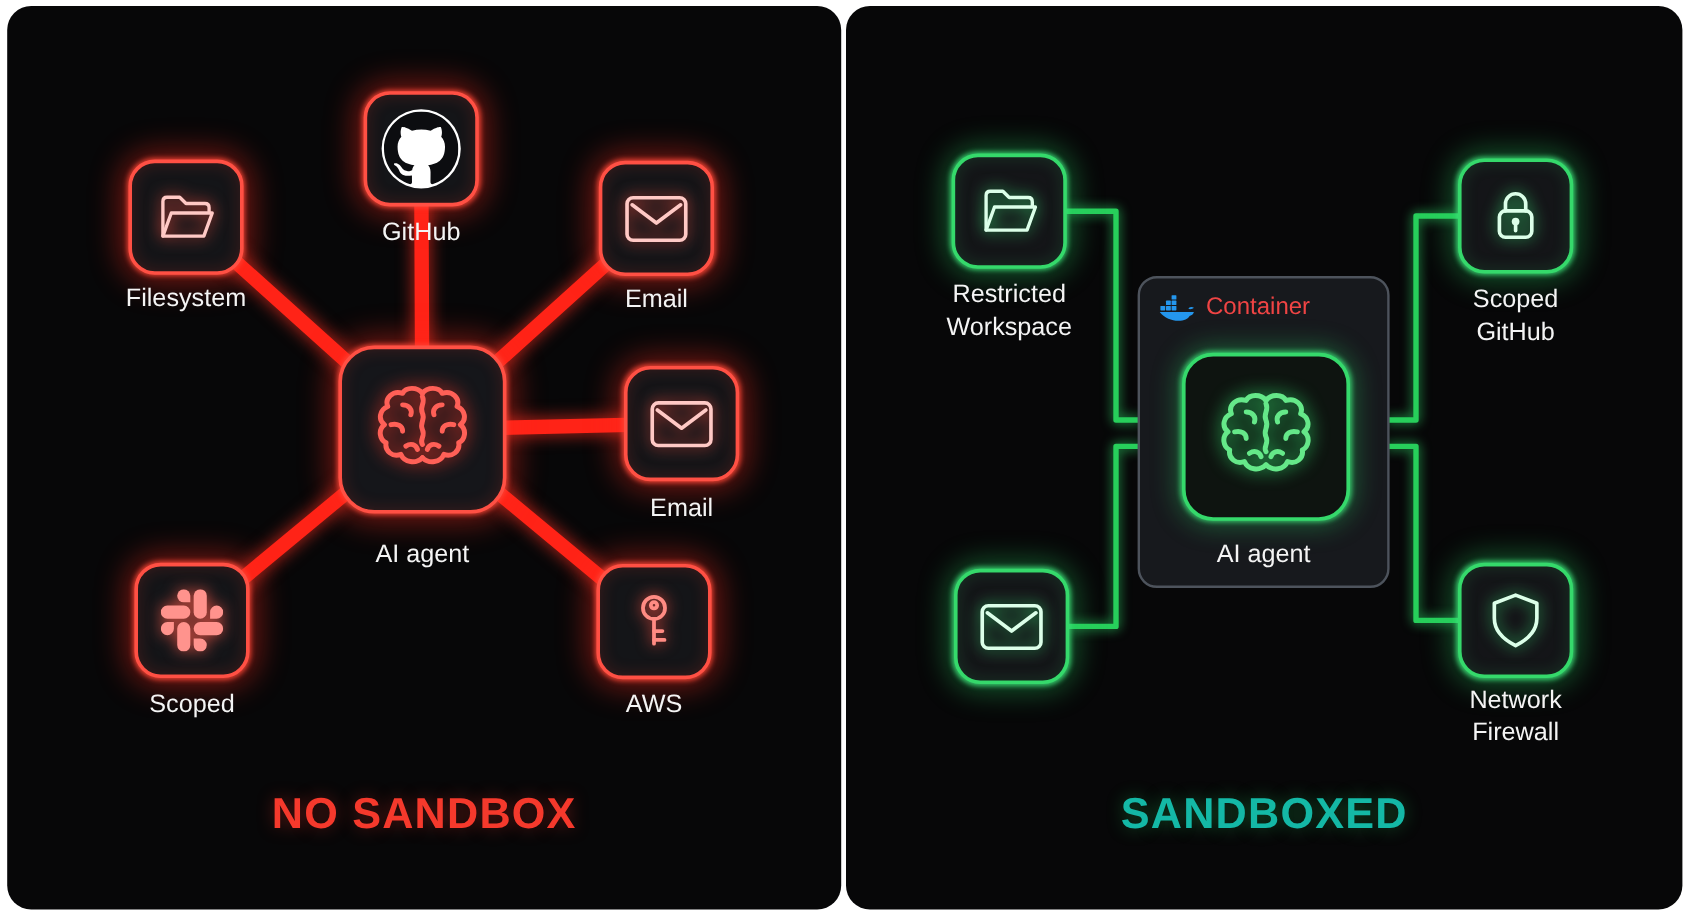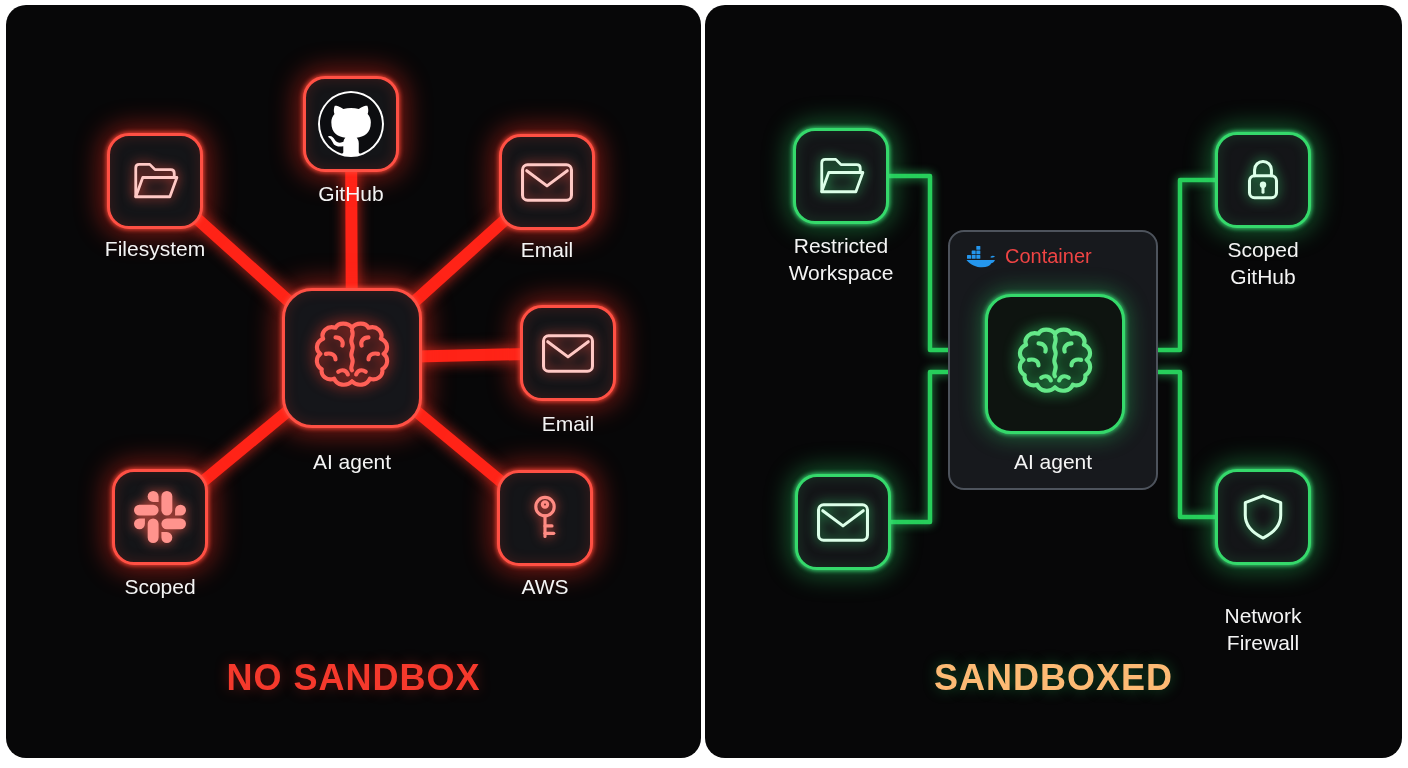--- a/index.html
+++ b/index.html
@@ -43,21 +43,21 @@
   .container-head span { color:#ef4444; font-size:20px; }
   .container-agent { left:35px; top:62px; width:140px; height:140px; border-radius:26px;
                      background:#0e1410; border:3px solid #35d96b;
                      box-shadow:0 0 4px 1px rgba(60,225,120,.8), 0 0 20px 5px rgba(40,210,100,.35); }
   .container-agent-label { position:absolute; z-index:3; left:0; top:218px; width:100%; text-align:center;
                            color:#f4f4f4; font-size:21px; }
 
   .title { position:absolute; z-index:3; left:0; top:652px; width:100%; text-align:center;
            font-size:36px; font-weight:800; letter-spacing:1px; }
   .title-red   { color:#f5392c; text-shadow:0 0 14px rgba(255,55,40,.35); }
-  .title-green { color:#fdba74; text-shadow:0 0 14px rgba(40,220,100,.35); }
+  .title-green { color:#14b8a6; text-shadow:0 0 14px rgba(40,220,100,.35); }
 </style>
 </head>
 <body>
 
 <div class="stage">
 
   <div class="panel panel-left">
 
     <svg class="lines lines-red" width="695" height="753">
       <g stroke="#ff2317" stroke-width="12" stroke-linecap="round">
@@ -212,18 +212,18 @@
         <rect x="3" y="3" width="58" height="42" rx="6"></rect>
         <path d="M8 10 L32 28 L56 10"></path>
       </svg>
     </div>
 
     <div class="node node-green" style="left:510px; top:464px;">
       <svg class="icon-green" width="54" height="54" viewBox="0 0 64 64" fill="none" stroke="currentColor" stroke-width="3.6" stroke-linecap="round" stroke-linejoin="round">
         <path d="M32 7 L53 15 V30 c0 13 -9 21 -21 27 C20 51 11 43 11 30 V15 Z"></path>
       </svg>
     </div>
-    <div class="label" style="left:498px; top:566px; width:120px;margin-top:32px;">Network Firewall</div>
+    <div class="label" style="left:498px; top:566px; width:120px;">Network Firewall</div>
 
     <div class="title title-green">SANDBOXED</div>
   </div>
 
 </div>
 
 </body></html>

